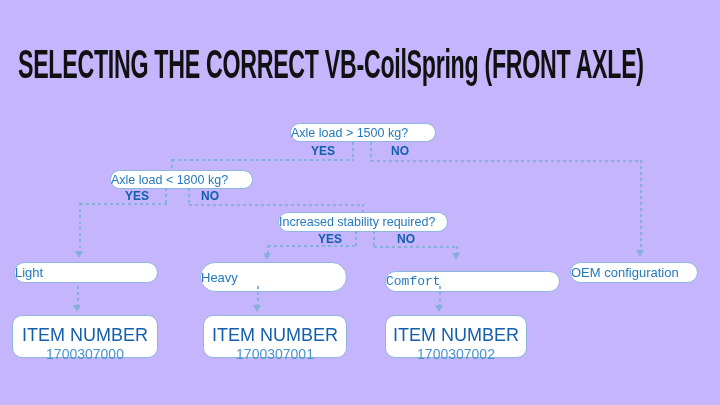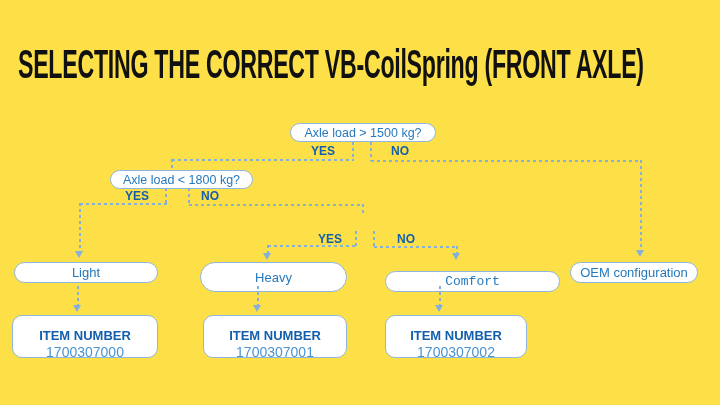--- a/index.html
+++ b/index.html
@@ -5,33 +5,33 @@
   :root{
     --line:#86afda;
     --pill-border:#8fb6de;
     --text-blue:#2579bd;
     --dark-blue:#135fae;
     --number-blue:#4b93cf;
     --title-color:#111111;
   }
   html,body{margin:0;padding:0;background:#ffffff;}
   .canvas{
-    position:relative;width:720px;height:405px;background:#fde047;
+    position:relative;width:720px;height:405px;background:#c4b5fd;
     font-family:"Liberation Sans",sans-serif;overflow:hidden;
   }
   .title{
     position:absolute;left:18px;top:44px;width:1250px;
     font-size:40px;line-height:1;font-weight:bold;color:var(--title-color);
     letter-spacing:-0.5px;transform:scaleX(0.58);transform-origin:0 0;
     white-space:nowrap;
   }
   .pill{
     position:absolute;box-sizing:border-box;background:#ffffff;
     border:1.5px solid var(--pill-border);border-radius:999px;
-    display:flex;align-items:center;justify-content:center;
+    display:flex;align-items:center;
     color:var(--text-blue);font-size:12.5px;white-space:nowrap;
   }
   .leaf{font-size:13px;}
   .yesno{
     position:absolute;width:40px;text-align:center;
     color:var(--dark-blue);font-weight:bold;font-size:12px;line-height:14px;
   }
   .hline{position:absolute;height:2px;
     background:repeating-linear-gradient(90deg,var(--line) 0 3px,transparent 3px 6px);}
   .vline{position:absolute;width:2px;
@@ -40,21 +40,21 @@
     position:absolute;width:0;height:0;
     border-left:4px solid transparent;border-right:4px solid transparent;
     border-top:7px solid var(--line);
   }
   .itembox{
     position:absolute;box-sizing:border-box;background:#ffffff;
     border:1.5px solid var(--pill-border);border-radius:10px;
     display:flex;flex-direction:column;align-items:center;justify-content:center;
     gap:3px;
   }
-  .item-label{color:var(--dark-blue);font-weight:bold;font-size:13px;line-height:1;margin-top:14px;}
+  .item-label{color:var(--dark-blue);font-weight:normal;font-size:18px;line-height:1;margin-top:14px;}
   .item-number{color:var(--number-blue);font-size:14px;line-height:1;}
   
   .d1{left:290px;top:123px;width:146px;height:19px;}
   .d2{left:110px;top:170px;width:143px;height:19px;}
   .d3{left:278px;top:212px;width:170px;height:20px;}
   
   .leaf-light{left:14px;top:262px;width:144px;height:21px;}
   .leaf-heavy{left:200px;top:262px;width:147px;height:30px;}
   .leaf-comfort{left:385px;top:271px;width:175px;height:21px;font-family:Liberation Mono, monospace;}
   .leaf-oem{left:570px;top:262px;width:128px;height:21px;}
@@ -89,20 +89,23 @@
   <div class="yesno" style="left:117px;top:189px;">YES</div>
   <div class="yesno" style="left:190px;top:189px;">NO</div>
   <div class="vline" style="left:165px;top:188px;height:16px;"></div>
   <div class="vline" style="left:188px;top:188px;height:17px;"></div>
   <div class="hline" style="left:80px;top:203px;width:87px;"></div>
   <div class="hline" style="left:189px;top:204px;width:175px;"></div>
   <div class="vline" style="left:79px;top:203px;height:48px;"></div>
   <div class="arr" style="left:75px;top:251px;"></div>
   <div class="vline" style="left:362px;top:204px;height:9px;"></div>
 
+  <div class="pill d3">
+    <span>Increased stability required?</span>
+  </div>
   <div class="yesno" style="left:310px;top:232px;">YES</div>
   <div class="yesno" style="left:386px;top:232px;">NO</div>
   <div class="vline" style="left:355px;top:231px;height:15px;"></div>
   <div class="vline" style="left:373px;top:231px;height:16px;"></div>
   <div class="hline" style="left:268px;top:245px;width:89px;"></div>
   <div class="hline" style="left:374px;top:246px;width:84px;"></div>
   <div class="vline" style="left:267px;top:245px;height:8px;"></div>
   <div class="arr" style="left:263px;top:253px;"></div>
   <div class="vline" style="left:456px;top:246px;height:7px;"></div>
   <div class="arr" style="left:452px;top:253px;"></div>

